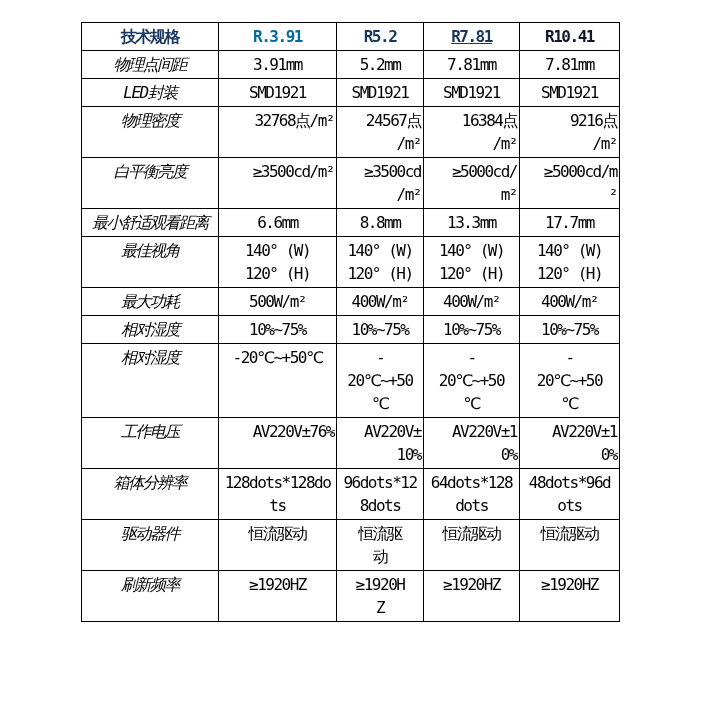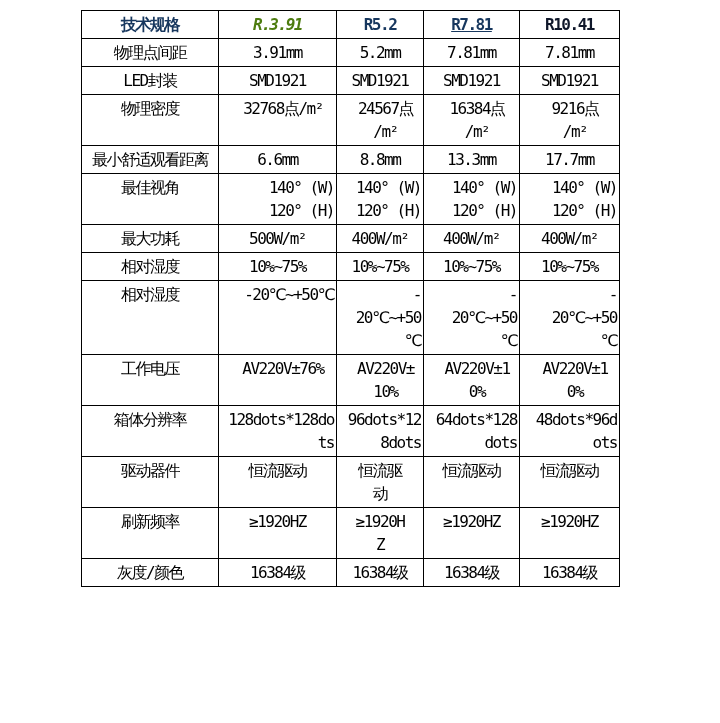--- a/index.html
+++ b/index.html
@@ -7,21 +7,21 @@
     position: relative;
     width: 720px;
     height: 723px;
     background: #ffffff;
     font-family: "DejaVu Sans Mono", "DejaVu Sans", monospace;
     overflow: hidden;
   }
   table.spec {
     position: absolute;
     left: 81px;
-    top: 10px;
+    top: 22px;
     width: 538px;
     border-collapse: collapse;
     table-layout: fixed;
   }
   table.spec th, table.spec td {
     border: 1px solid #000000;
     padding: 2px 2px;
     font-size: 16px;
     line-height: 23px;
     letter-spacing: -1.5px;
@@ -29,40 +29,40 @@
     text-align: center;
     vertical-align: top;
     white-space: pre-line;
     overflow: hidden;
     font-weight: normal;
   }
   table.spec thead th {
     font-weight: bold;
     vertical-align: middle;
   }
-  tr.left td.value    { text-align: right; }
-  tr.leftpad td.value { text-align: center; padding-left: 13px; }
-  td.label { text-align: center; }
+  tr.left td.value    { text-align: center; }
+  tr.leftpad td.value { text-align: right; padding-left: 13px; }
+  td.label { text-align: center; font-style: italic; }
 </style>
 </head>
 <body>
 
 <div class="canvas">
   <table class="spec">
     <colgroup>
       <col style="width:137px">
       <col style="width:118px">
       <col style="width:87px">
       <col style="width:96px">
       <col style="width:100px">
     </colgroup>
     <thead>
       <tr>
           <th style="color: rgb(23, 55, 94);">技术规格</th>
-          <th style="color: #4d7c0f; font-style: italic;">R.3.91</th>
+          <th style="color: #0369a1;">R.3.91</th>
           <th style="color: rgb(23, 55, 94);">R5.2</th>
           <th style="color: rgb(23, 55, 94); text-decoration: underline;">R7.81</th>
           <th style="color: #0f172a;">R10.41</th>
         </tr>
     </thead>
     <tbody>
         <tr>
           <td class="label">物理点间距</td>
           <td class="value">3.91mm</td>
           <td class="value">5.2mm</td>
@@ -78,20 +78,30 @@
         </tr>
         <tr class="leftpad">
           <td class="label">物理密度</td>
           <td class="value">32768点/m²</td>
           <td class="value">24567点
 /m²</td>
           <td class="value">16384点
 /m²</td>
           <td class="value">9216点
 /m²</td>
+        </tr>
+        <tr class="leftpad">
+          <td class="label">白平衡亮度</td>
+          <td class="value">≥3500cd/m²</td>
+          <td class="value">≥3500cd
+/m²</td>
+          <td class="value">≥5000cd/
+m²</td>
+          <td class="value">≥5000cd/m
+²</td>
         </tr>
         <tr>
           <td class="label">最小舒适观看距离</td>
           <td class="value">6.6mm</td>
           <td class="value">8.8mm</td>
           <td class="value">13.3mm</td>
           <td class="value">17.7mm</td>
         </tr>
         <tr class="left">
           <td class="label">最佳视角</td>
@@ -161,22 +171,15 @@
           <td class="value">恒流驱动</td>
         </tr>
         <tr>
           <td class="label">刷新频率</td>
           <td class="value">≥1920HZ</td>
           <td class="value">≥1920H
 Z</td>
           <td class="value">≥1920HZ</td>
           <td class="value">≥1920HZ</td>
         </tr>
-        <tr>
-          <td class="label">灰度/颜色</td>
-          <td class="value">16384级</td>
-          <td class="value">16384级</td>
-          <td class="value">16384级</td>
-          <td class="value">16384级</td>
-        </tr>
       </tbody>
   </table>
 </div>
 
 </body></html>

